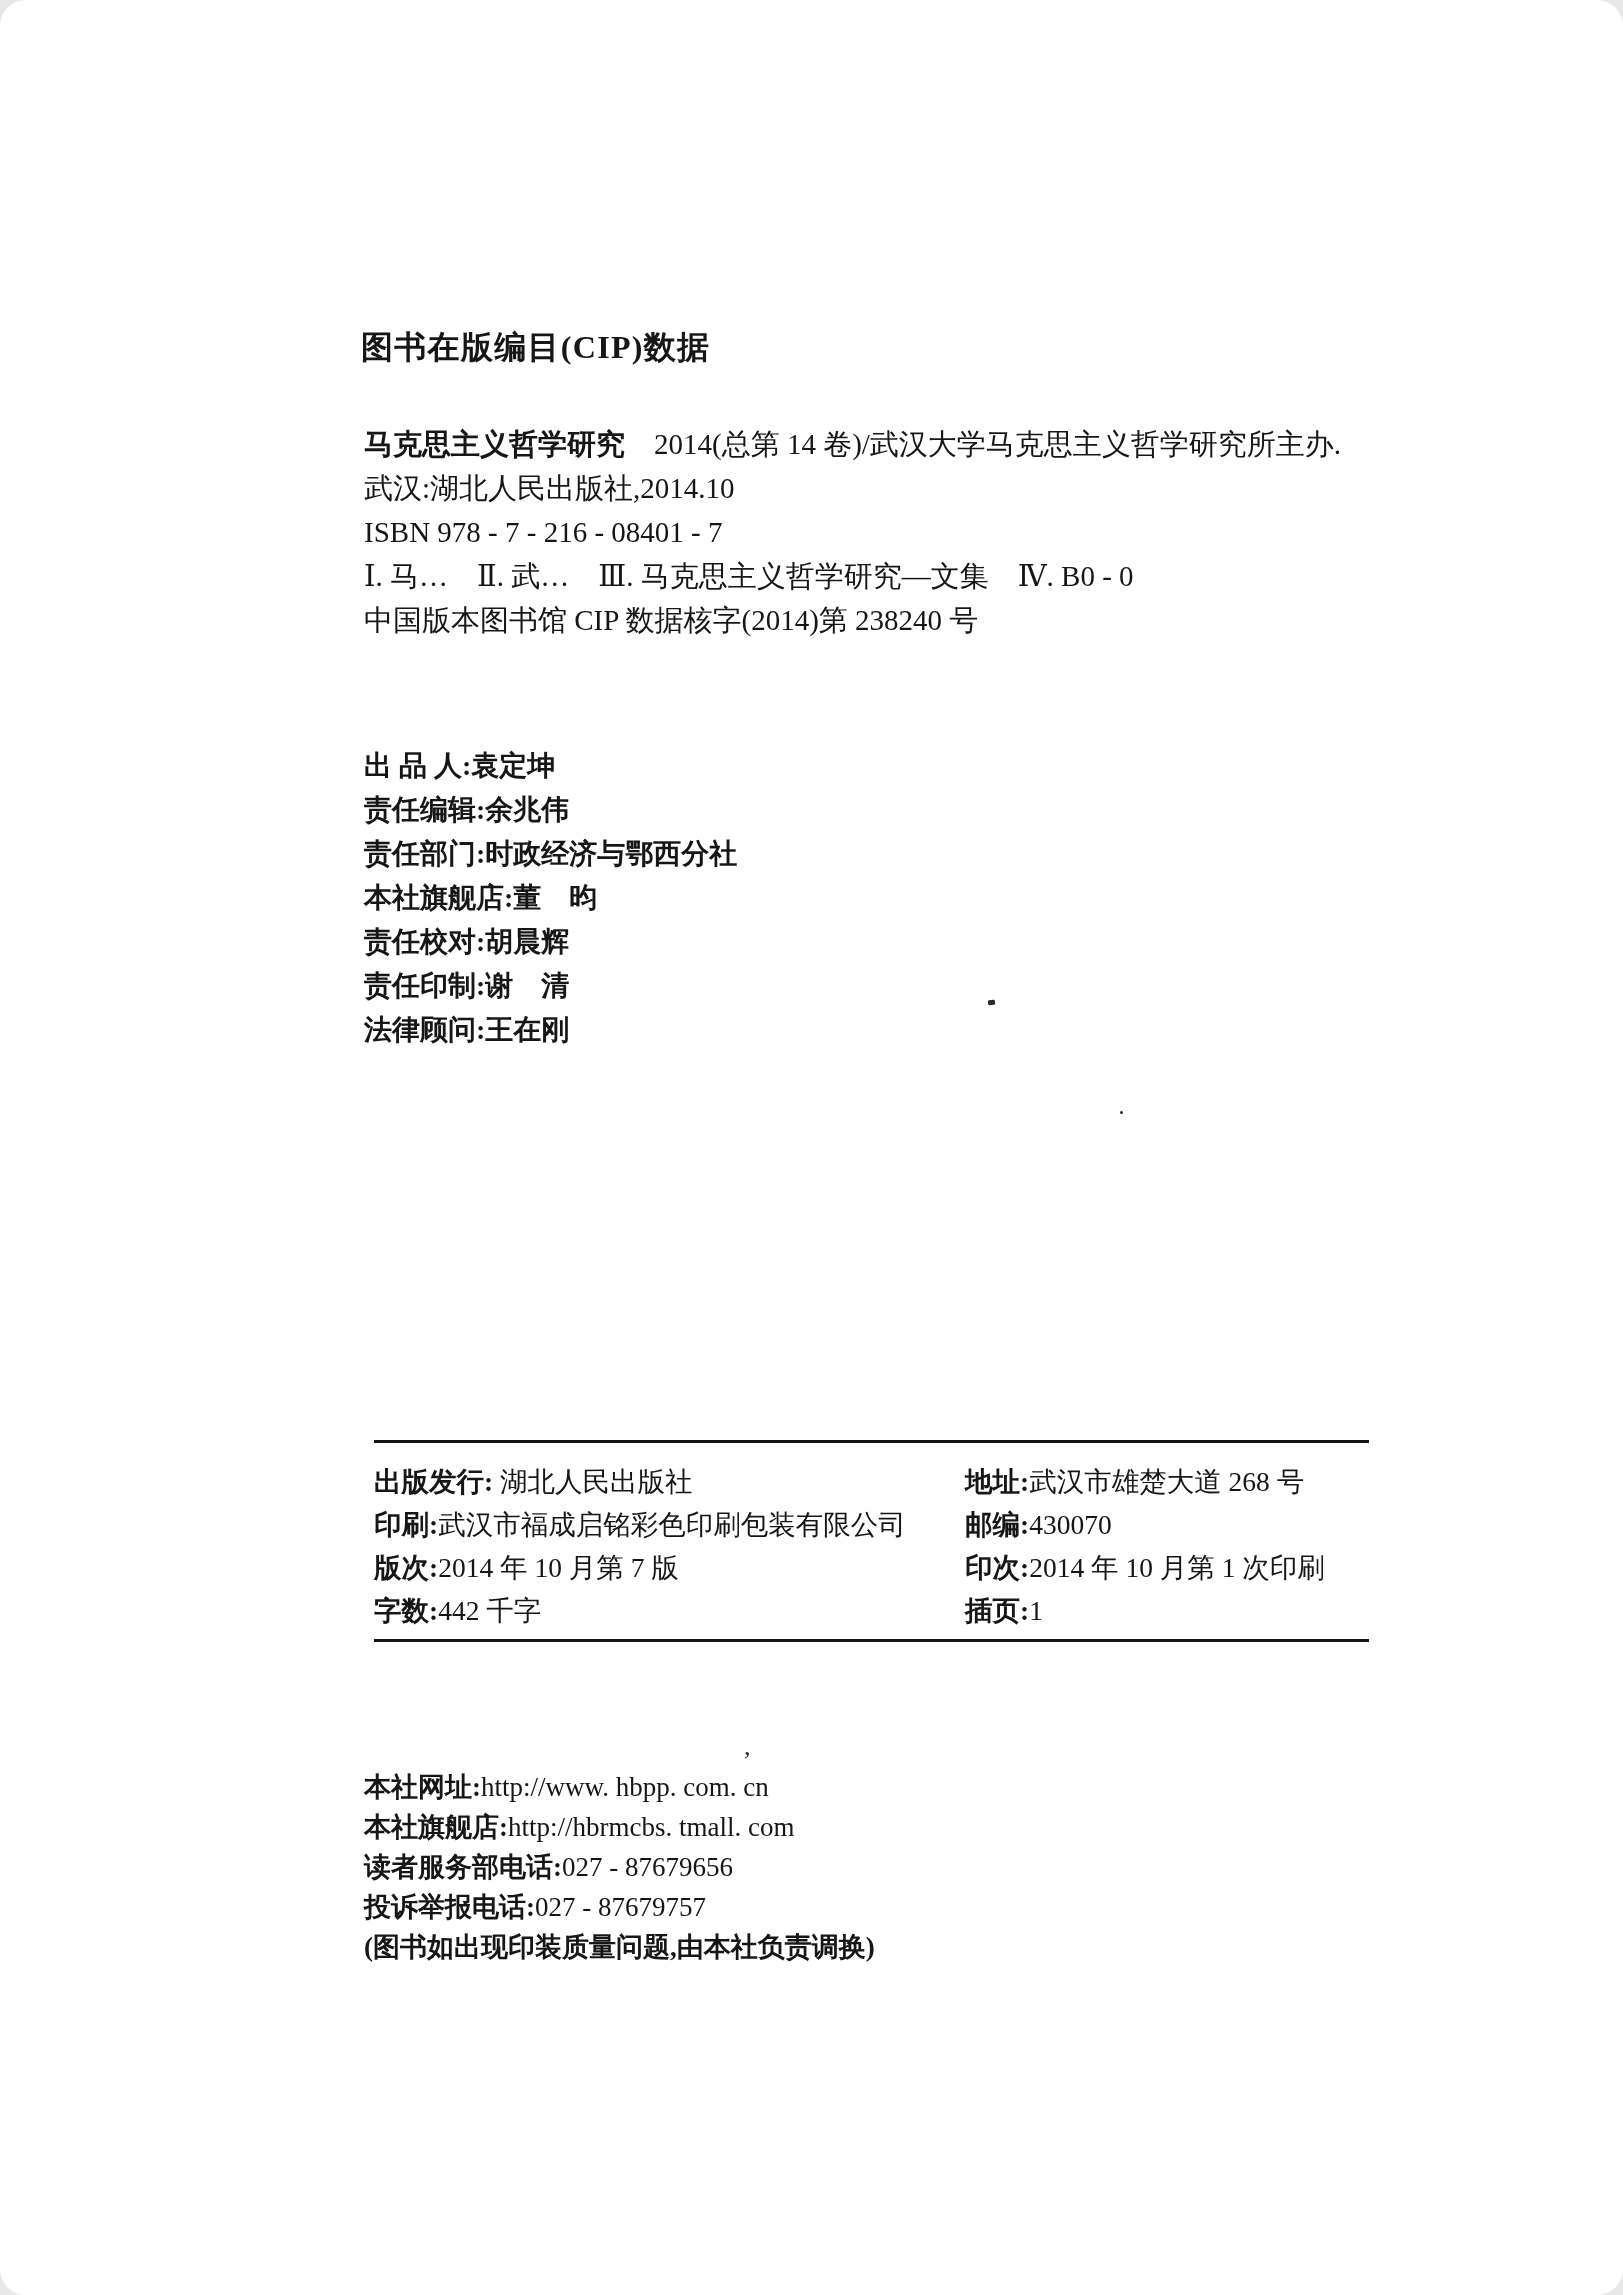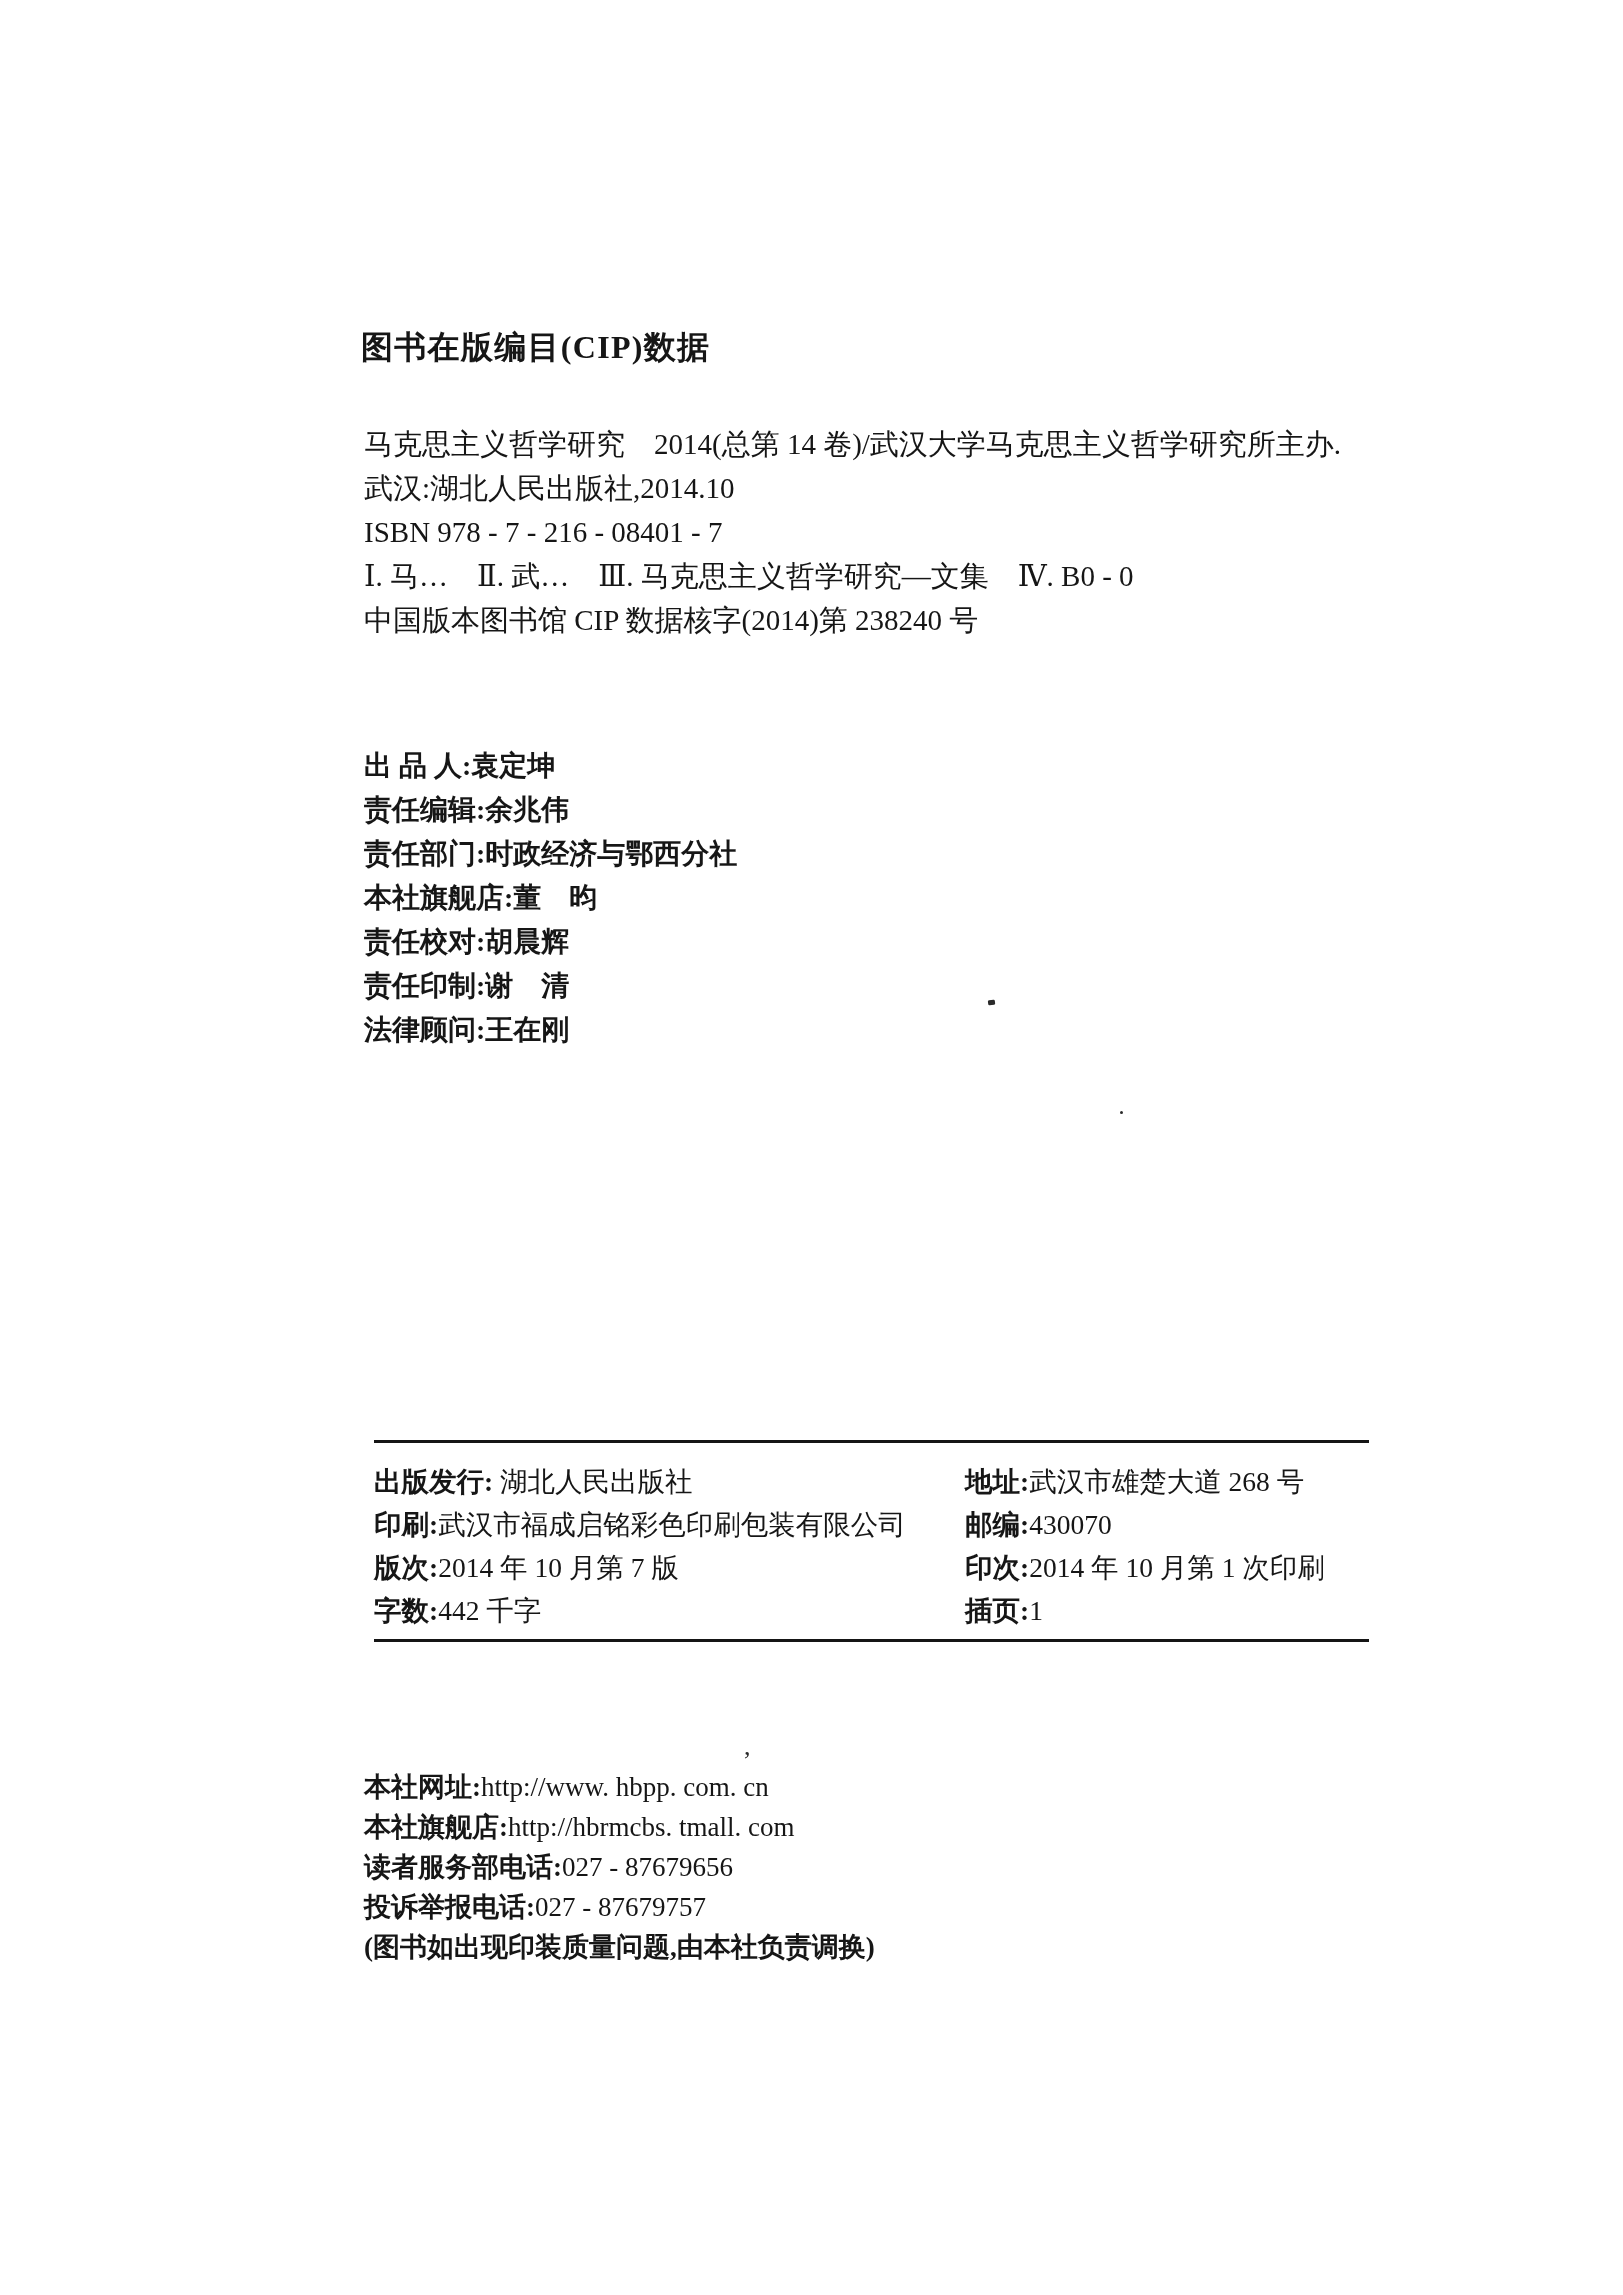--- a/index.html
+++ b/index.html
@@ -4,32 +4,33 @@
 <style>
   html,body{margin:0;padding:0;background:#e8e8e8;}
   .page{
     position:relative;
     width:1623px;height:2295px;
     margin:0 auto;
     background:#ffffff;
     color:#161616;
     font-family:"Liberation Serif","DejaVu Serif",serif;
     overflow:hidden;
+    border-radius:26px;
   }
   
   .hdr{
     position:absolute;left:361px;top:326px;
     font-size:32px;font-weight:700;letter-spacing:1.3px;white-space:nowrap;
   }
   
   .cip{
     position:absolute;left:364px;top:422px;
     font-size:29px;line-height:44px;white-space:nowrap;
   }
-  .cip .b{font-weight:400;margin-top:28px;}
+  .cip .b{font-weight:700;margin-top:28px;}
   
   .credits{
     position:absolute;left:364px;top:744px;
     font-size:28px;line-height:44px;font-weight:700;white-space:nowrap;
   }
   
   .colophon{
     position:absolute;left:374px;top:1440px;width:995px;
     border-top:3.9px solid #151515;border-bottom:3.9px solid #151515;
     padding:17px 0 7.2px 0;

